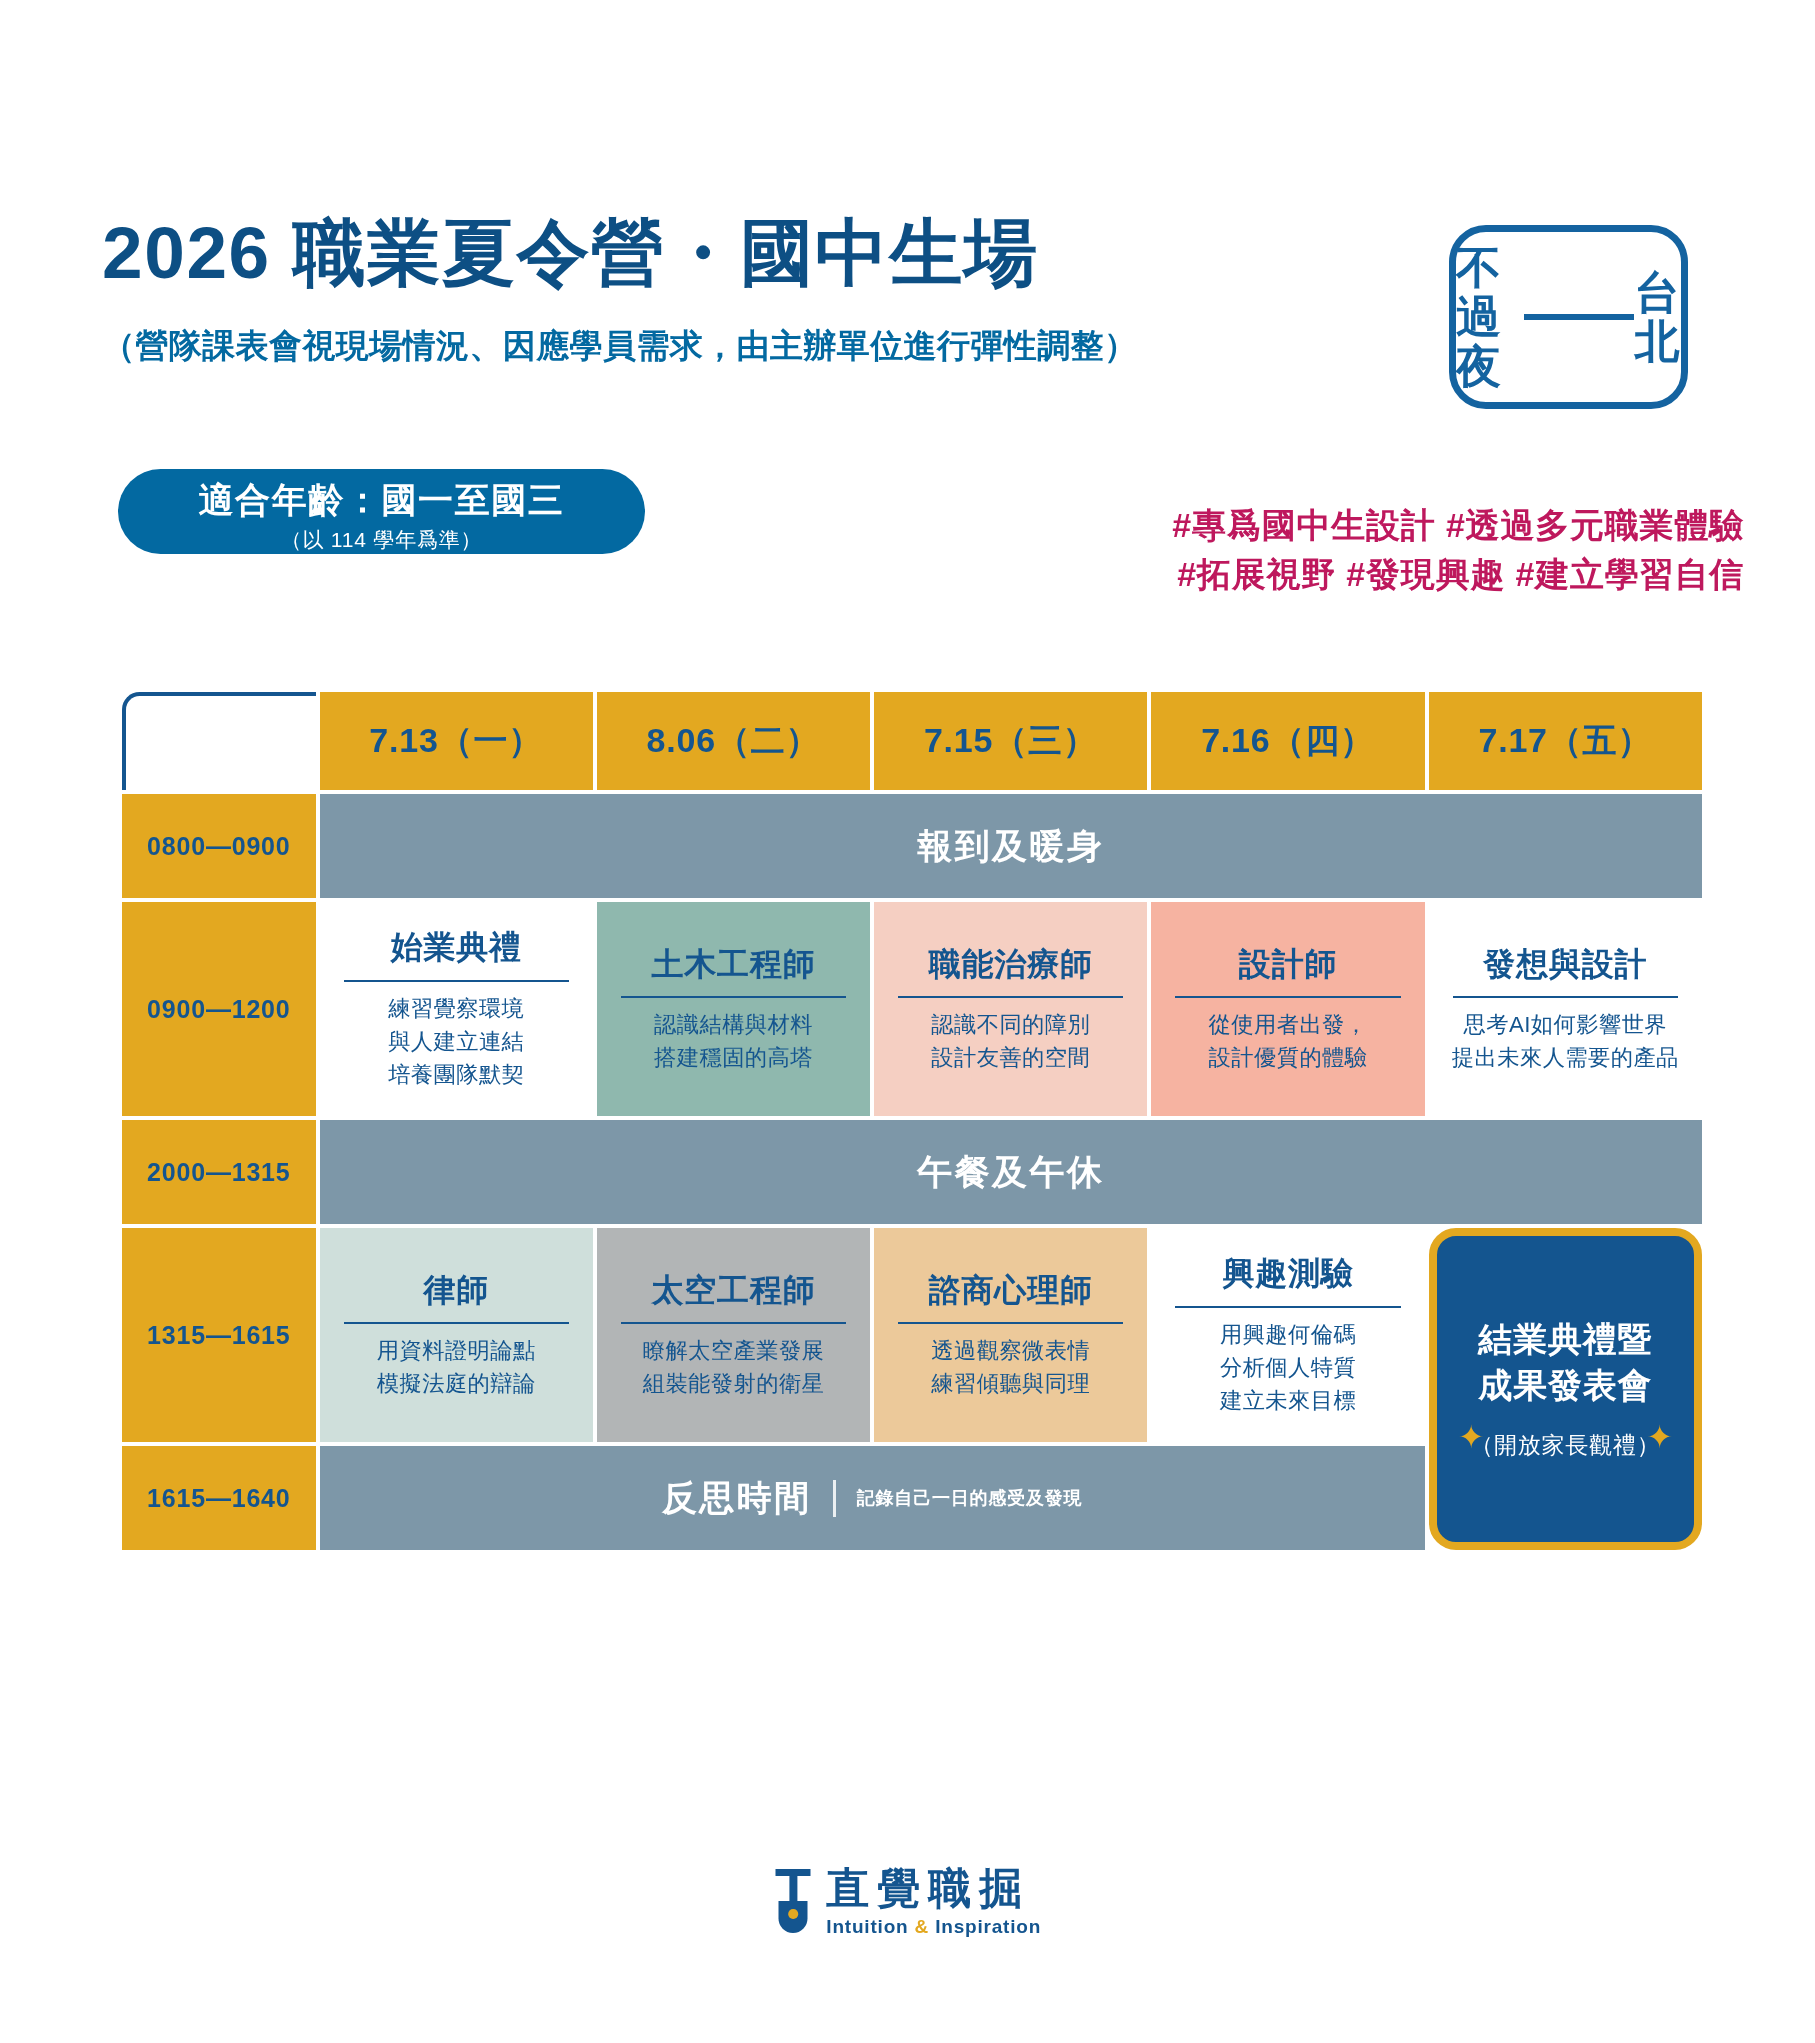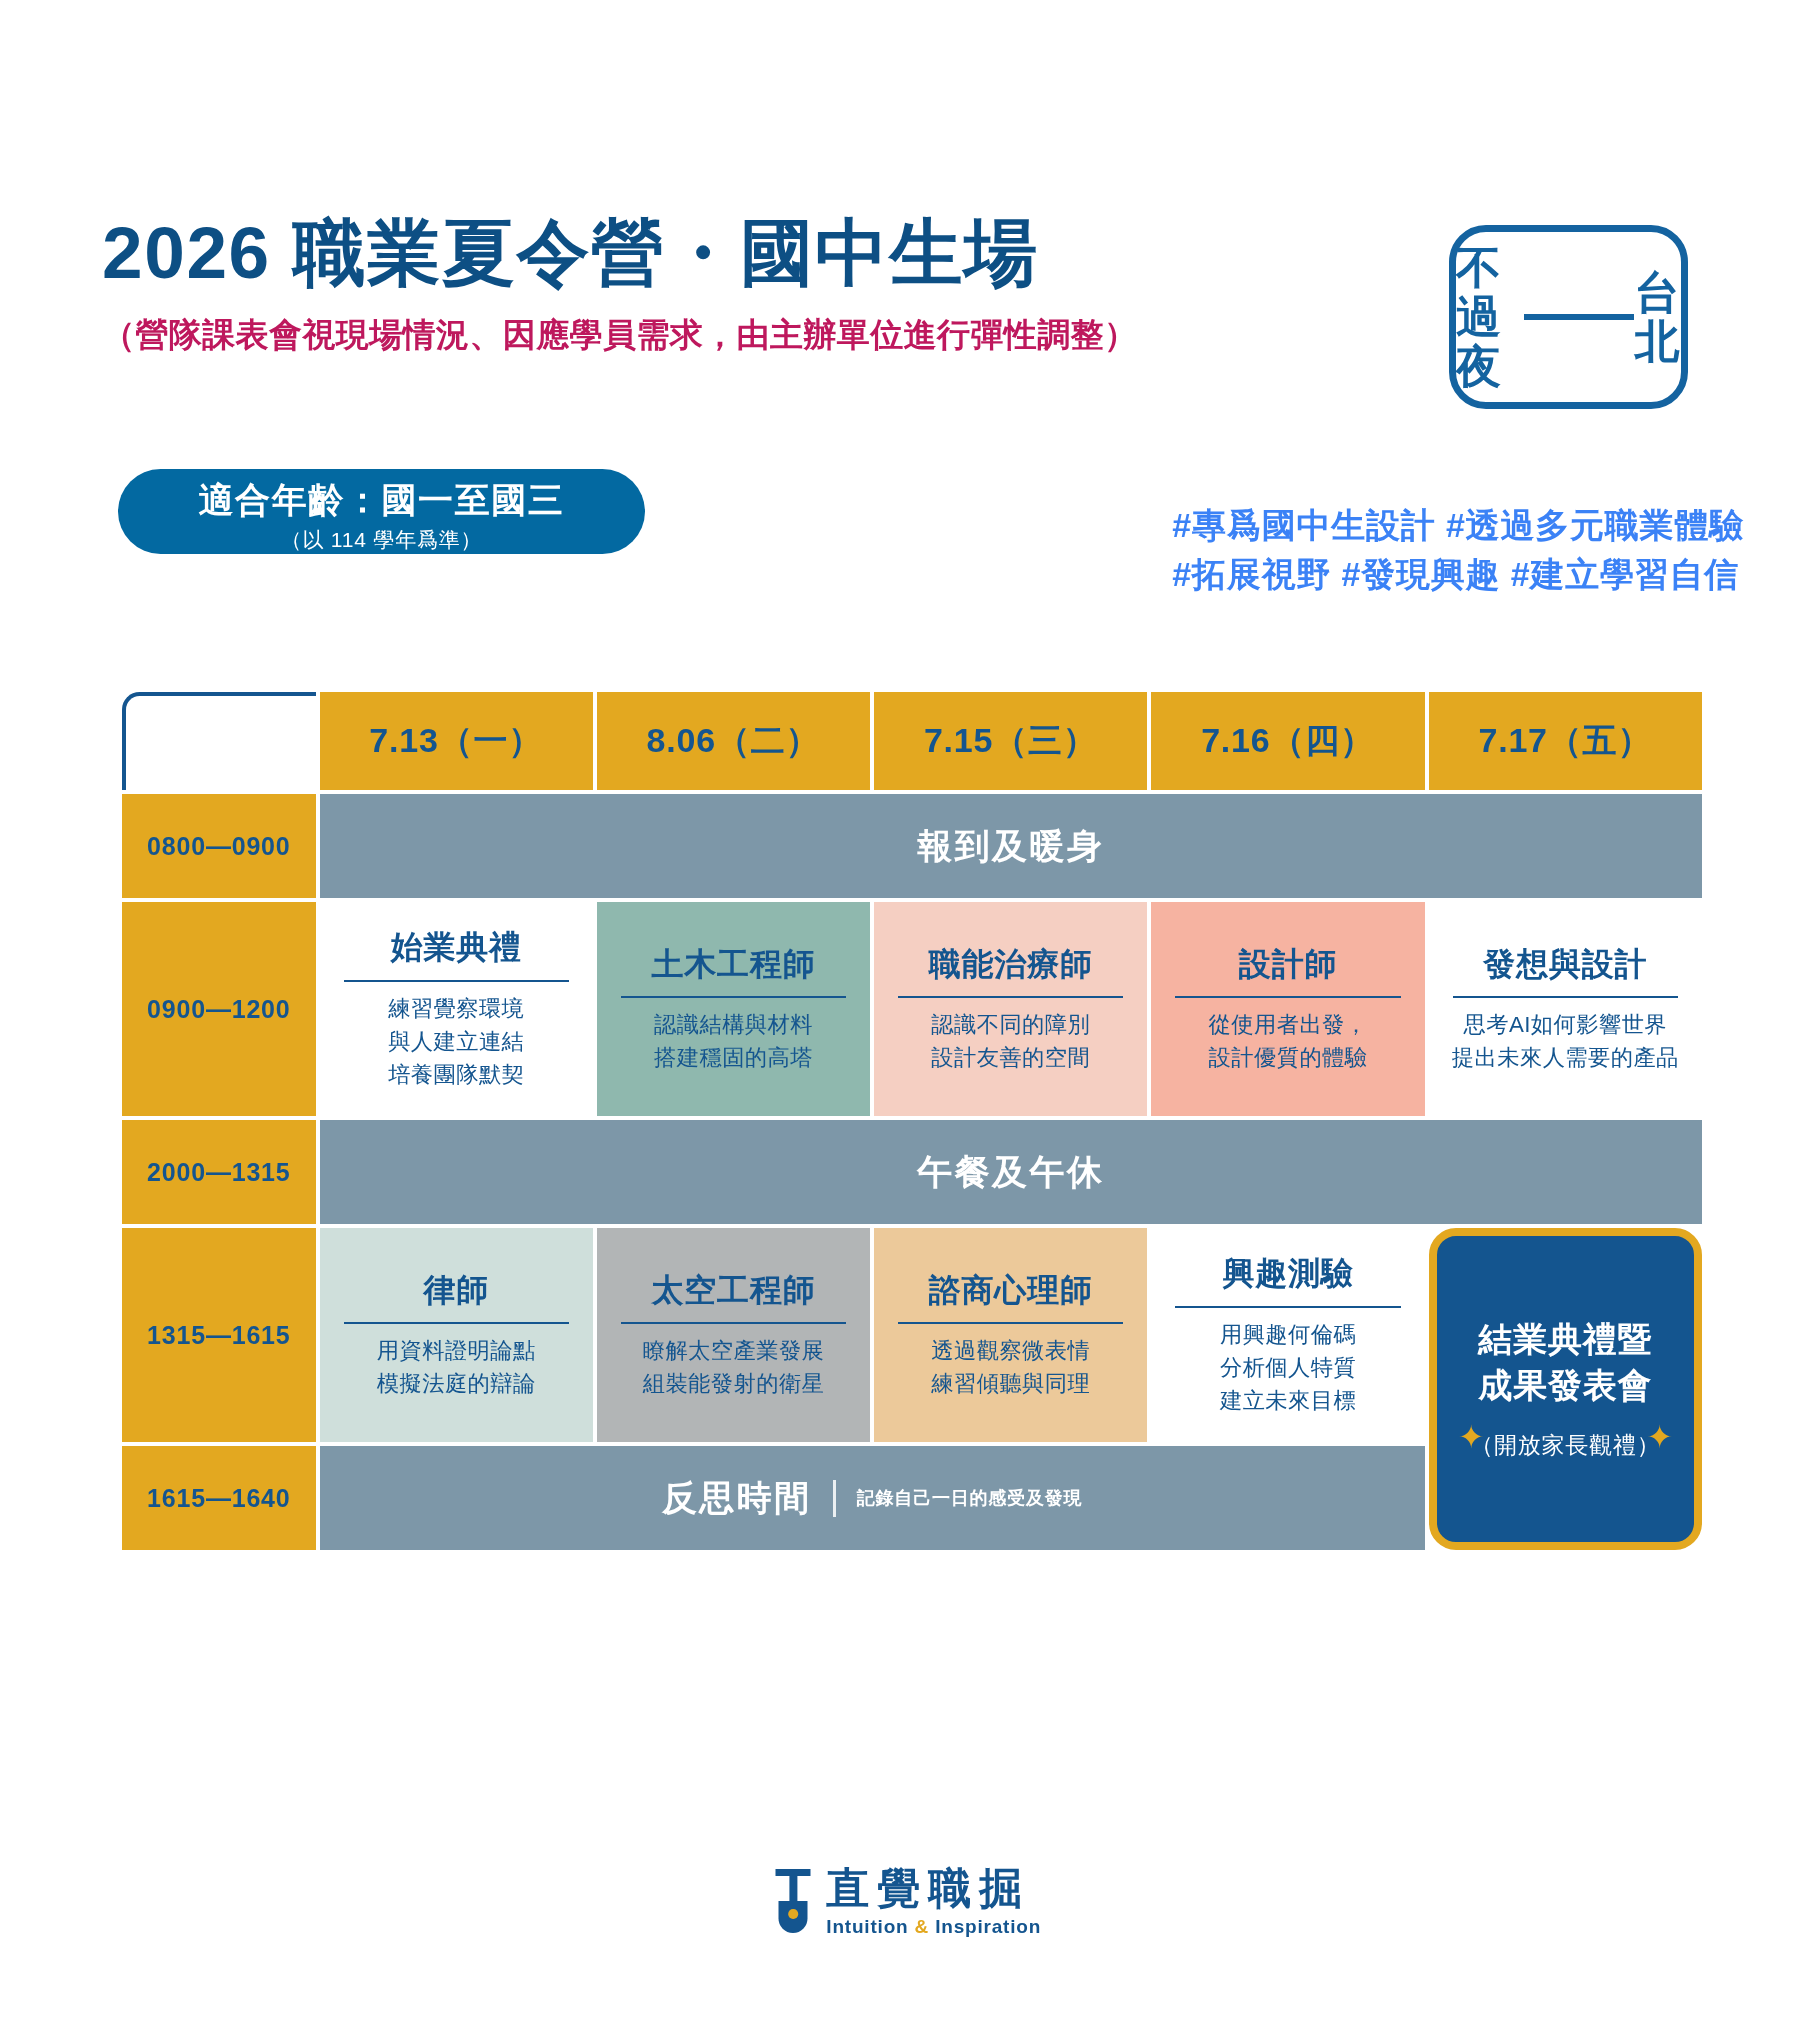--- a/index.html
+++ b/index.html
@@ -33,24 +33,24 @@
   .title {
     font-size: 73px;
     font-weight: bold;
     letter-spacing: 1.6px;
     color: #0d4f84;
     line-height: 1.05;
     margin: 0;
     white-space: nowrap;
   }
   .subtitle {
-    margin-top: 21px;
+    margin-top: 32px;
     font-size: 33px;
     font-weight: bold;
-    color: #be185d;
+    color: #0369a1;
     letter-spacing: 0.4px;
     white-space: nowrap;
   }
 
   .badge-city {
     position: absolute;
     right: 128px;
     top: 225px;
     width: 239px;
     height: 184px;
@@ -106,22 +106,22 @@
   .age-pill .sub {
     font-size: 21px;
     margin-top: 6.4px;
     letter-spacing: 0.8px;
   }
 
   .hashtags {
     position: absolute;
     right: 72px;
     top: 501px;
-    text-align: left;
-    color: #3b82f6;
+    text-align: right;
+    color: #be185d;
     font-size: 34px;
     font-weight: bold;
     line-height: 1.45;
     letter-spacing: 0.8px;
   }
 
   
   .table-wrap {
     position: absolute;
     left: 118px;

